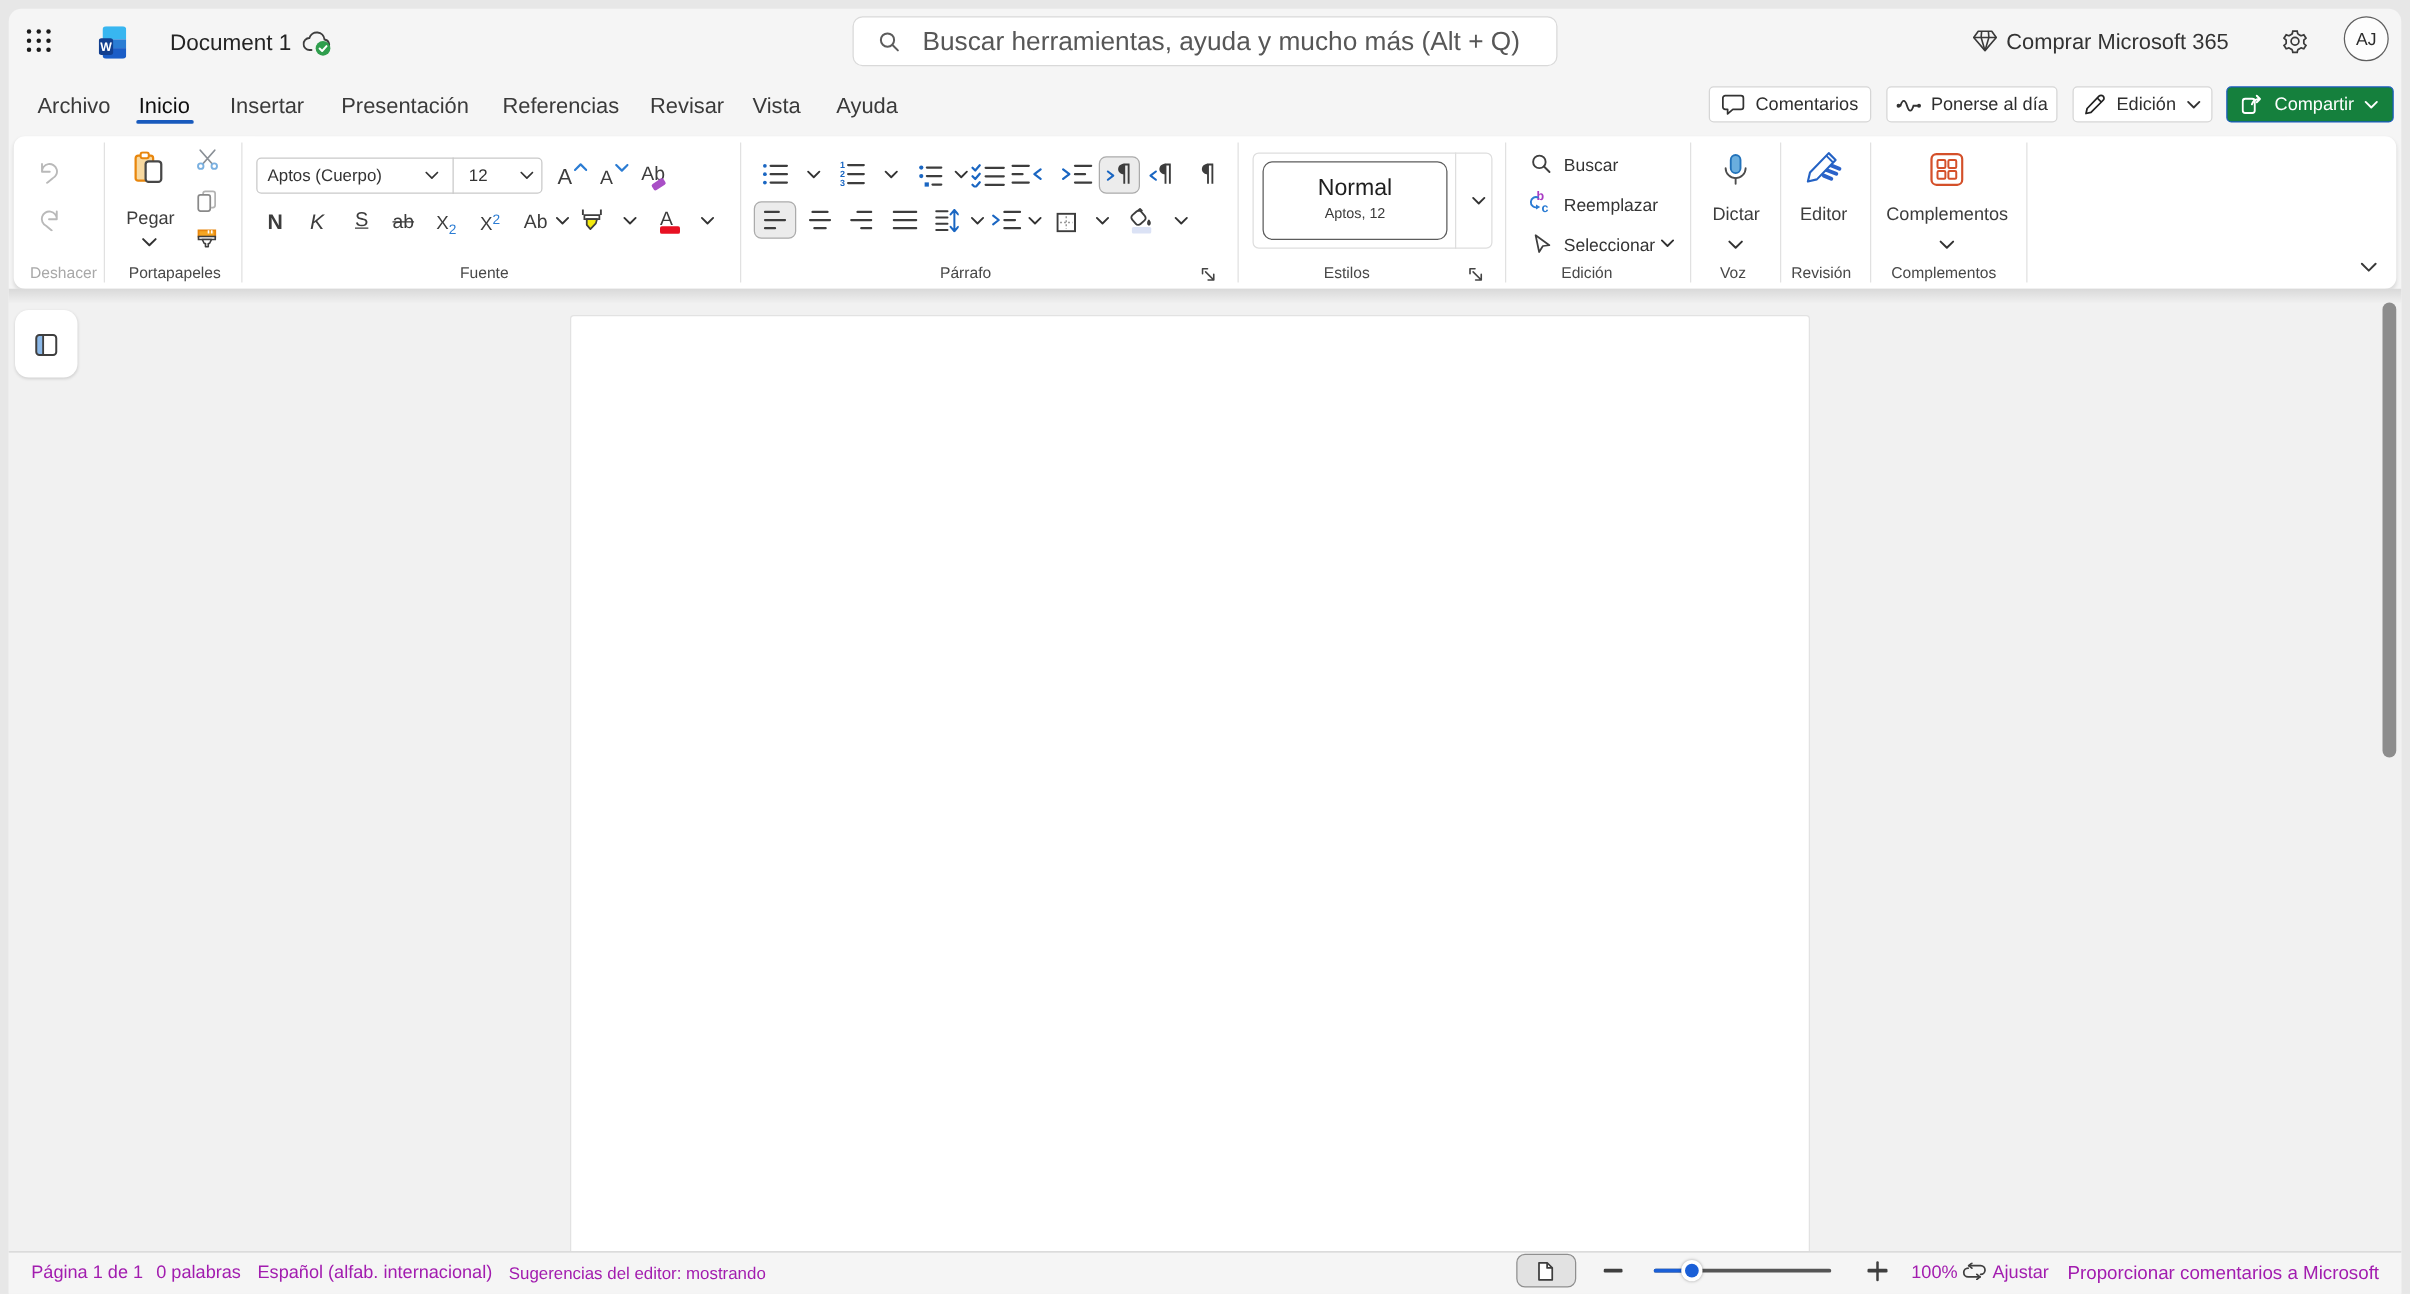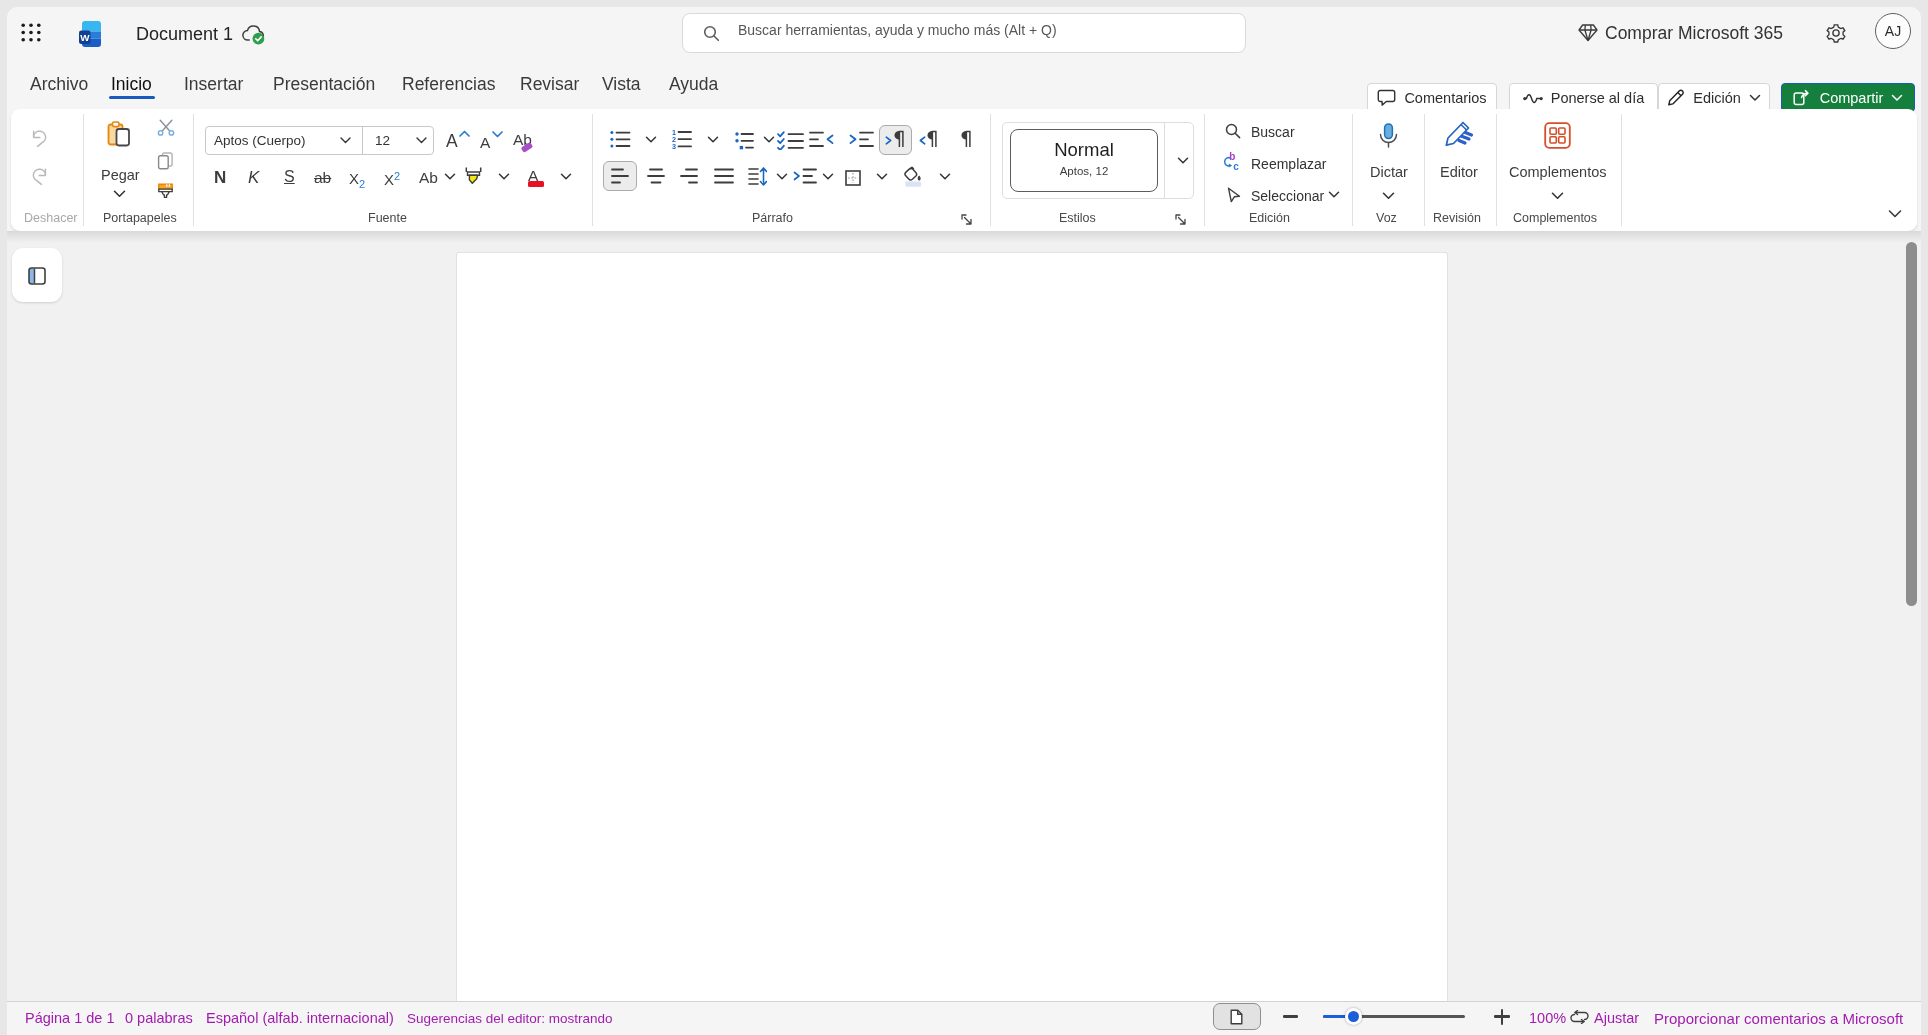--- a/index.html
+++ b/index.html
@@ -9,21 +9,21 @@
 .app{position:absolute;left:7px;top:7px;width:1914px;height:1028px;background:#f5f5f5;border-radius:10px 10px 0 0}
 .ribbon{position:absolute;left:11px;top:109px;width:1906px;height:122px;background:#fff;border-radius:9px;box-shadow:0 2px 3px rgba(0,0,0,.10)}
 .canvas{position:absolute;left:7px;top:231px;width:1914px;height:770px;background:#f1f1f1}
 .canvshadow{position:absolute;left:7px;top:231px;width:1914px;height:12px;background:linear-gradient(to bottom,rgba(0,0,0,.10),rgba(0,0,0,0))}
 .page{position:absolute;left:456px;top:252px;width:992px;height:749px;background:#fff;border:1px solid #e2e2e2;border-radius:3px 3px 0 0;border-bottom:none}
 .statusbar{position:absolute;left:7px;top:1001px;width:1914px;height:34px;background:#f5f5f5;border-top:1px solid #d2d2d2}
 .sbtext{position:absolute;top:1010px;font-size:14.5px;color:#a21caf;white-space:nowrap}
 .tab{position:absolute;top:74px;font-size:17.5px;color:#3a3a3a;white-space:nowrap}
 .vsep{position:absolute;top:114px;width:1px;height:112px;background:#e1e1e1}
 .glabel{position:absolute;top:211px;font-size:12.5px;color:#484848;white-space:nowrap;text-align:left}
-.rbtn{position:absolute;top:83px;height:29px;background:#fff;border:1px solid #d6d6d6;border-radius:4px;display:flex;align-items:center;justify-content:center;font-size:14.5px;color:#2e2e2e;gap:8px}
+.rbtn{position:absolute;top:69px;height:29px;background:#fff;border:1px solid #d6d6d6;border-radius:4px;display:flex;align-items:center;justify-content:center;font-size:14.5px;color:#2e2e2e;gap:8px}
 .chev{position:absolute}
 .icontext{position:absolute;color:#3d3d3d;white-space:nowrap}
 .seltog{position:absolute;background:#ececec;border:1px solid #ababab;border-radius:6px}
 </style>
 </head>
 <body>
 <div class="app"></div>
 
 <svg class="abs" style="left:21px;top:23px" width="20" height="19" viewBox="0 0 20 19">
 <g fill="#1b1b1b">
@@ -60,21 +60,21 @@
 <path d="M7.2 17 h-1.4 a4.8 4.8 0 0 1 -0.3 -9.6 a6.2 6.2 0 0 1 12.1 1.2 a4.2 4.2 0 0 1 2.3 7.3" fill="none" stroke="#3e3e3e" stroke-width="1.5" stroke-linecap="round"></path>
 <circle cx="16.4" cy="15.7" r="5.9" fill="#2f9e4d"></circle>
 <path d="M13.7 15.8 l2 2 3.5-3.9" fill="none" stroke="#fff" stroke-width="1.6" stroke-linecap="round" stroke-linejoin="round"></path>
 </svg>
 
 <div class="abs" style="left:682px;top:13px;width:564px;height:40px;background:#fff;border:1px solid #d9d9d9;border-radius:8px"></div>
 <svg class="abs" style="left:703px;top:25px" width="17" height="17" viewBox="0 0 17 17">
 <circle cx="7" cy="7" r="5.3" fill="none" stroke="#5c5c5c" stroke-width="1.6"></circle>
 <line x1="11" y1="11" x2="15.3" y2="15.3" stroke="#5c5c5c" stroke-width="1.6" stroke-linecap="round"></line>
 </svg>
-<div class="abs" style="left:738px;top:22px;font-size:14px;color:#575757">Buscar herramientas, ayuda y mucho más (Alt + Q)</div>
+<div class="abs" style="left:738px;top:22px;font-size:21px;color:#575757">Buscar herramientas, ayuda y mucho más (Alt + Q)</div>
 
 <svg class="abs" style="left:1578px;top:24px" width="20" height="18" viewBox="0 0 20 18">
 <g fill="none" stroke="#3a3a3a" stroke-width="1.3" stroke-linejoin="round">
 <path d="M4.6 1 h10.8 l3.6 5 -9 10.5 -9-10.5 z"></path>
 <path d="M1 6 h18 M7.3 1 l-0.4 5 3.1 10.5 M12.7 1 l0.4 5 -3.1 10.5"></path>
 </g>
   </svg>
 <div class="abs" style="left:1605px;top:23px;font-size:17.5px;color:#333">Comprar Microsoft 365</div>
 
 <svg class="abs" style="left:1825px;top:22px" width="22" height="22" viewBox="0 0 24 24">
@@ -94,21 +94,21 @@
 <div class="tab" style="left:602px">Vista</div>
 <div class="tab" style="left:669px">Ayuda</div>
 
 <div class="rbtn" style="left:1367px;width:130px">
 <svg width="19" height="18" viewBox="0 0 19 18">
       <path d="M3.2 1.5h12.6a1.9 1.9 0 0 1 1.9 1.9v7.2a1.9 1.9 0 0 1-1.9 1.9H9.3l-4.2 3.6v-3.6H3.2a1.9 1.9 0 0 1-1.9-1.9V3.4a1.9 1.9 0 0 1 1.9-1.9z" fill="none" stroke="#333" stroke-width="1.4" stroke-linejoin="round"></path>
     </svg>
 <span>Comentarios</span>
   </div>
 
-<div class="rbtn" style="left:1509px;width:149px">
+<div class="rbtn" style="left:1509px;width:137px">
 <svg width="20" height="12" viewBox="0 0 20 12">
       <circle cx="1.8" cy="6.6" r="1.6" fill="#333"></circle>
       <circle cx="18.2" cy="6.6" r="1.6" fill="#333"></circle>
       <path d="M3.4 6.6 C5 1.4 7 1.4 8.6 6.6 C10.2 11.8 12.2 11.8 13.8 6.6 L16.6 6.6" fill="none" stroke="#333" stroke-width="1.5" stroke-linecap="round"></path>
     </svg>
 <span>Ponerse al día</span>
   </div>
 
 <div class="rbtn" style="left:1658px;width:112px">
 <svg width="18" height="18" viewBox="0 0 18 18">

